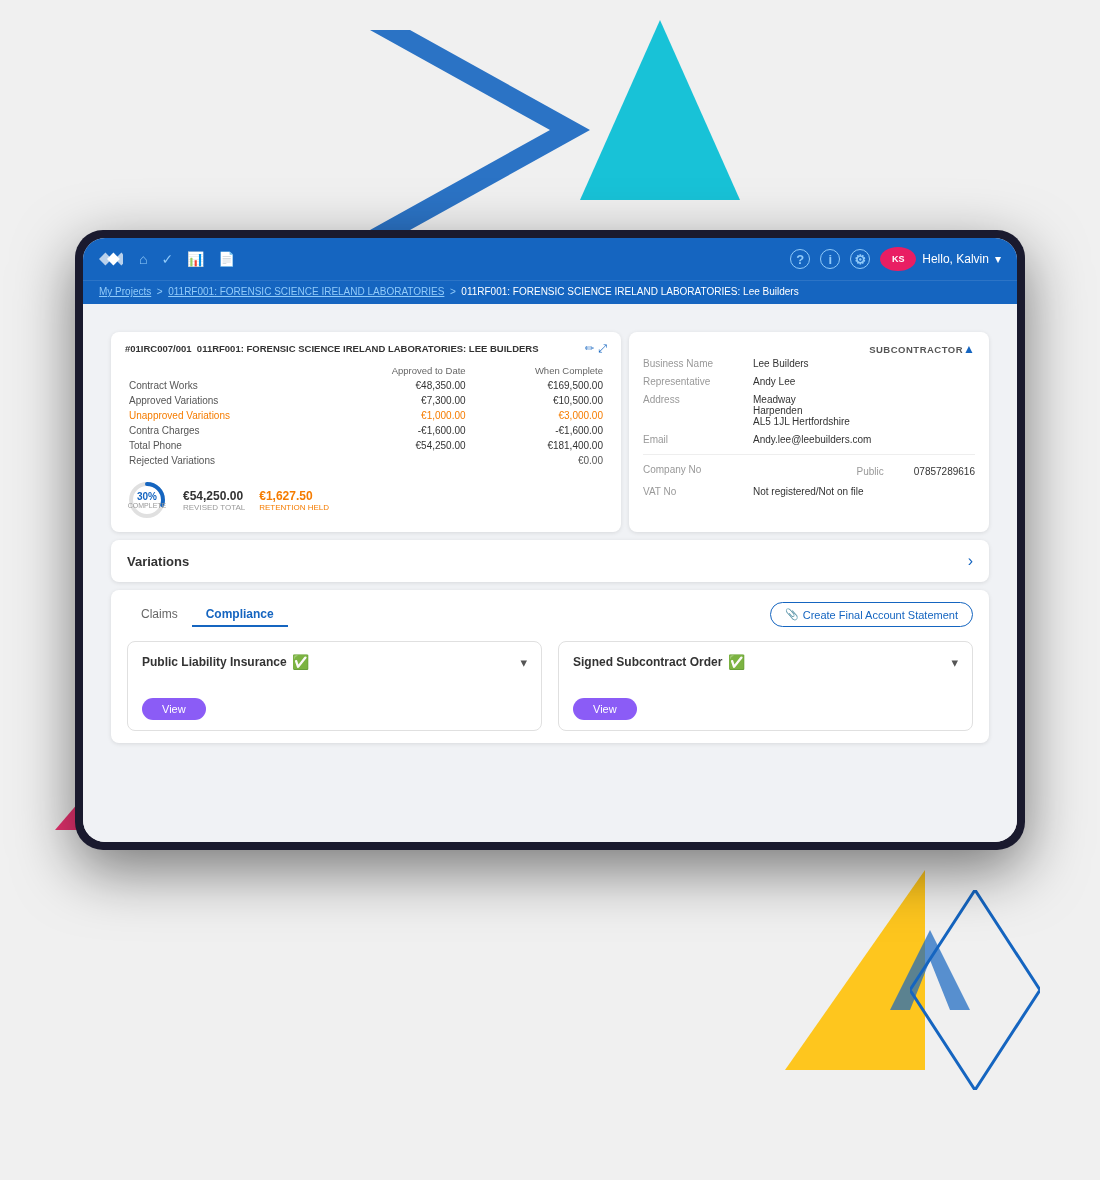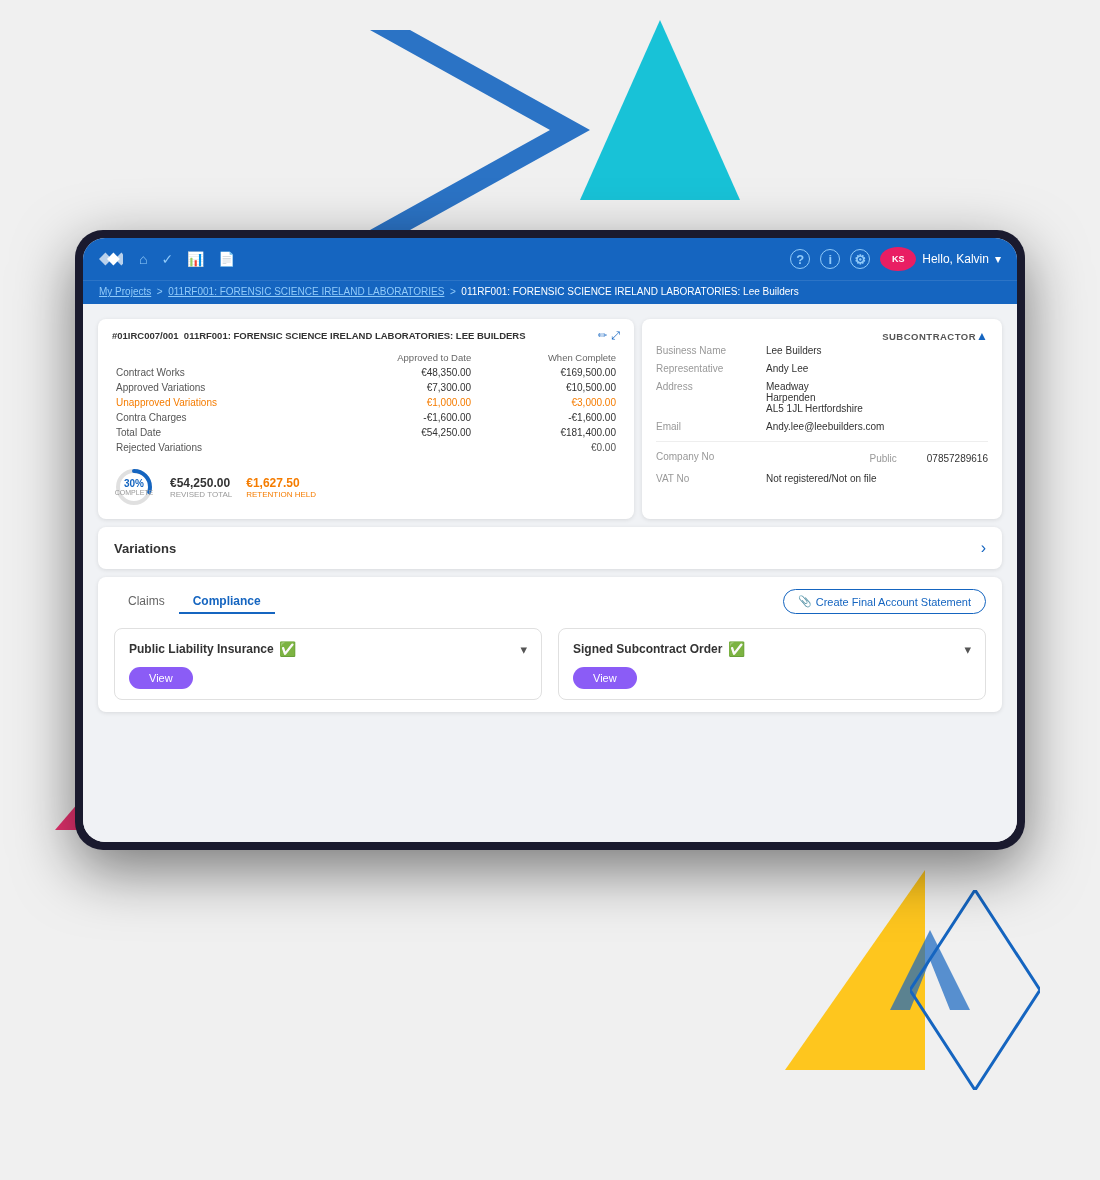--- a/index.html
+++ b/index.html
@@ -121,21 +121,21 @@
       cursor: pointer;
     }
     .breadcrumb-bar span {
       color: #fff;
     }
 
     
     .main-content {
       flex: 1;
       overflow-y: auto;
-      padding: 15px;
+      padding: 28px;
       background: #f0f2f5;
       display: flex;
       flex-direction: column;
       gap: 8px;
     }
 
     
     .top-cards {
       display: flex;
       gap: 8px;
@@ -360,21 +360,21 @@
     .compliance-item {
       flex: 1;
       border: 1px solid #e0e0e0;
       border-radius: 8px;
       padding: 12px 14px 10px;
     }
     .ci-header {
       display: flex;
       align-items: center;
       justify-content: space-between;
-      margin-bottom: 10px;
+      margin-bottom: 28px;
     }
     .ci-title-row {
       display: flex;
       align-items: center;
       gap: 6px;
     }
     .ci-title {
       font-size: 12px;
       font-weight: 600;
       color: #333;
@@ -524,21 +524,21 @@
                 <td>Unapproved Variations</td>
                 <td>€1,000.00</td>
                 <td>€3,000.00</td>
               </tr>
               <tr>
                 <td>Contra Charges</td>
                 <td>-€1,600.00</td>
                 <td>-€1,600.00</td>
               </tr>
               <tr>
-                <td>Total Date</td>
+                <td>Total Phone</td>
                 <td>€54,250.00</td>
                 <td>€181,400.00</td>
               </tr>
               <tr class="rejected-row">
                 <td>Rejected Variations</td>
                 <td></td>
                 <td>€0.00</td>
               </tr>
             </tbody>
           </table>

